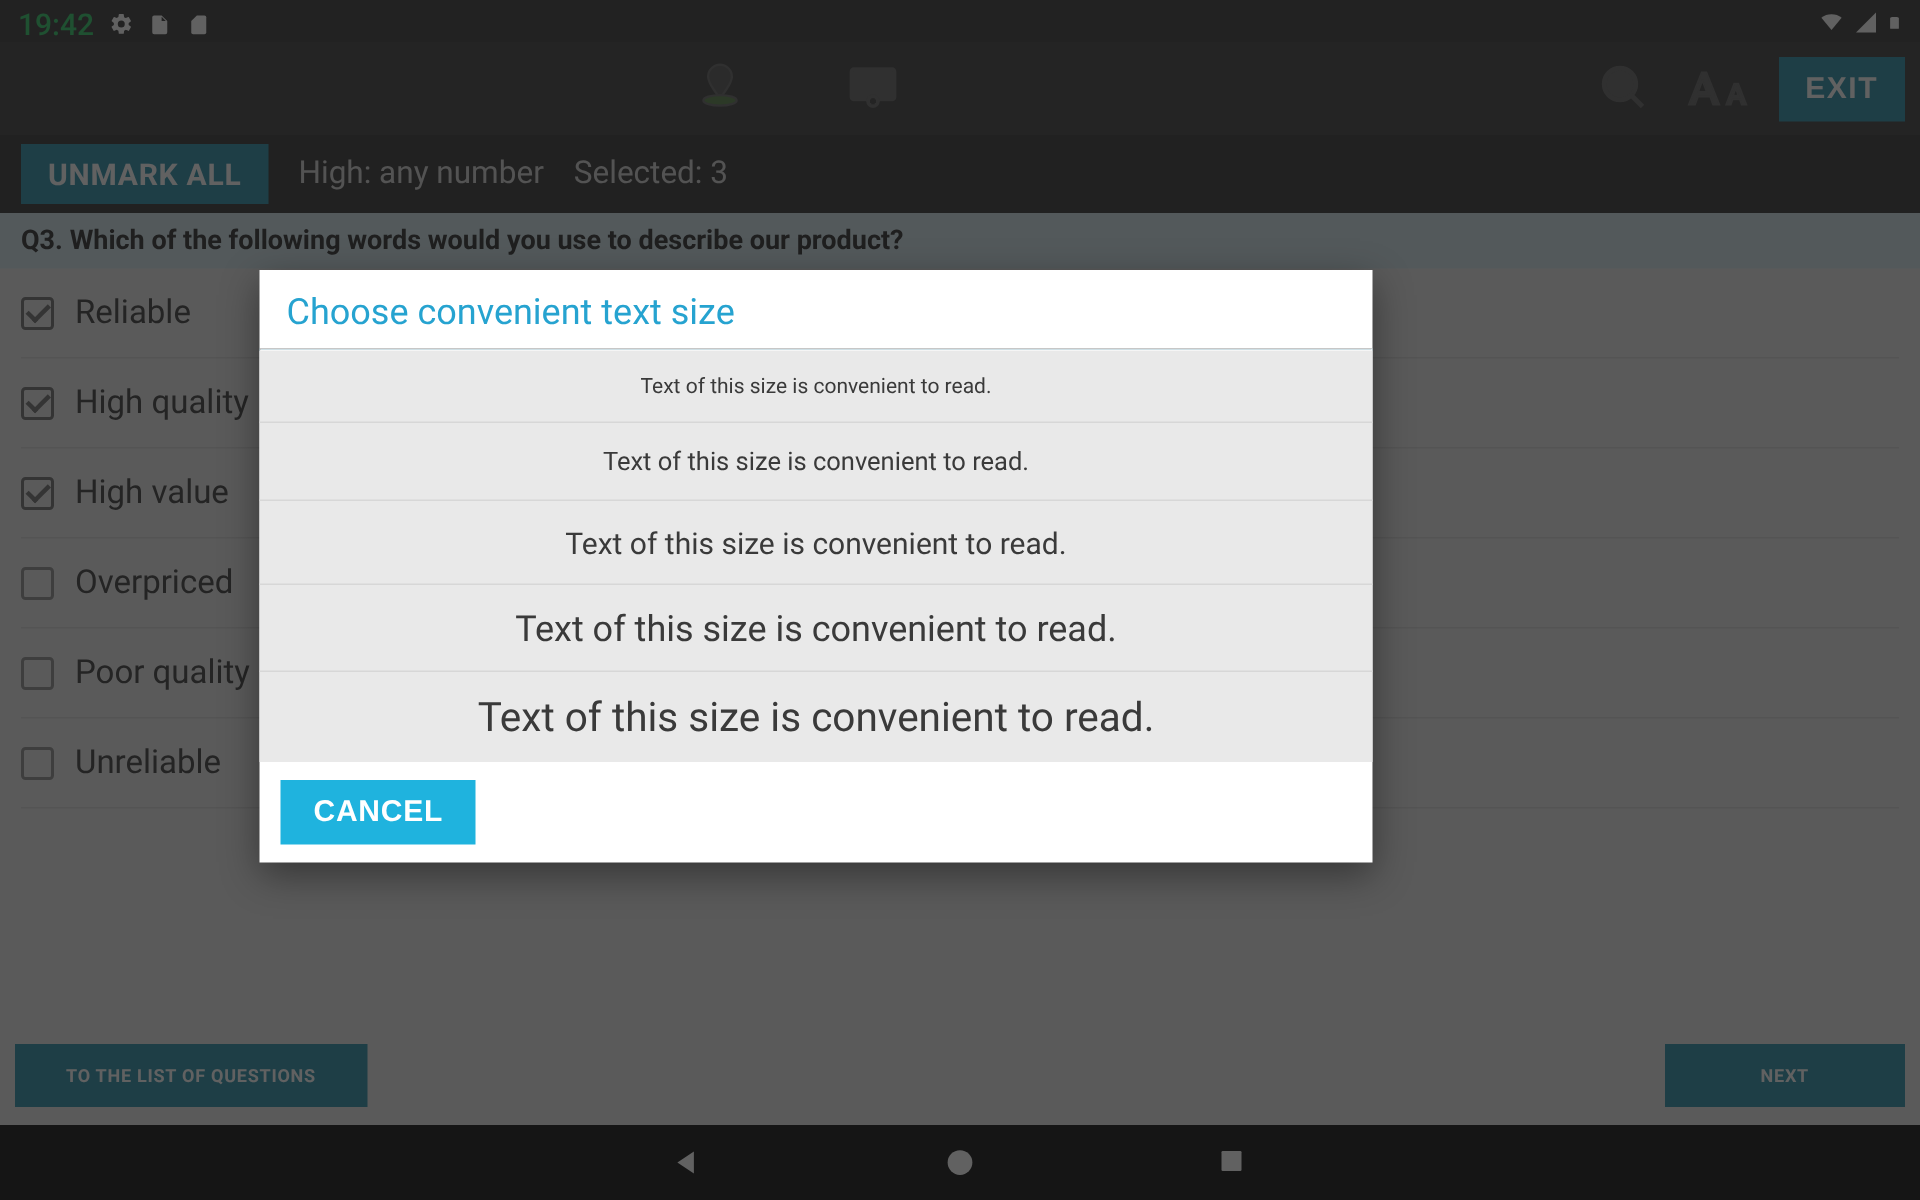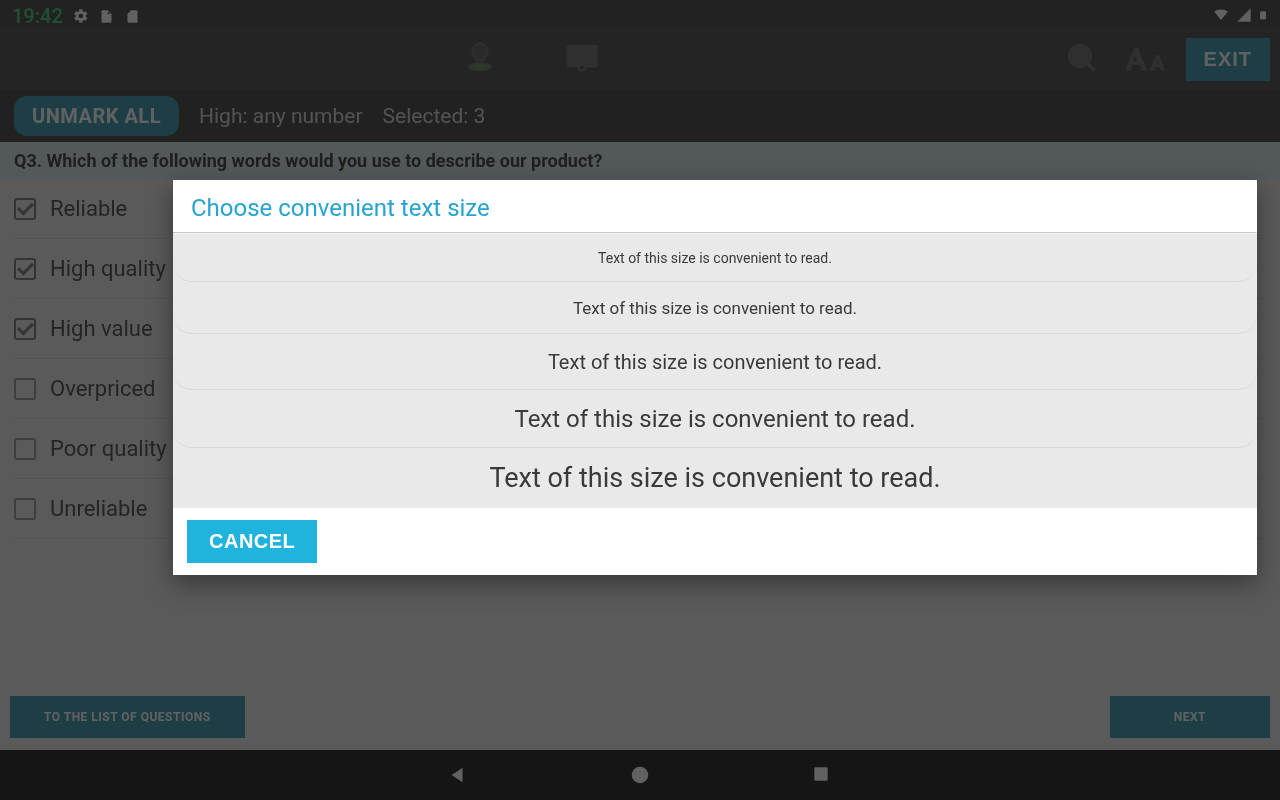--- a/index.html
+++ b/index.html
@@ -30,21 +30,21 @@
     margin-left: 8px;
   }
 
   
   .controlrow {
     height: 52px; background: #2b2b2b; display: flex; align-items: center;
     padding: 0 14px; gap: 20px; color: #cfcfcf; font-size: 21px;
   }
   .controlrow .unmark {
     background: #1f8ba6; color: #fff; font-weight: 700;
-    padding: 8px 18px; font-size: 20px; letter-spacing: 0.5px; border-radius: 13px;
+    padding: 8px 18px; font-size: 20px; letter-spacing: 0.5px;
   }
 
   
   .content {
     background: #e8e8e8; height: calc(800px - 28px - 62px - 52px - 50px);
     overflow: hidden;
   }
   .question-header {
     background: #cfe3ea; padding: 8px 14px; font-weight: 700; font-size: 18px;
     color: #222;
@@ -85,31 +85,31 @@
   }
   .navbar .navic { width: 22px; height: 22px; }
 
   
   .scrim {
     position: absolute; inset: 0; background: rgba(30,30,30,0.70);
   }
 
   
   .dialog {
-    position: absolute; left: 173px; top: 180px; width: 1084px;
+    position: absolute; left: 173px; top: 180px; width: 742px;
     background: #fff; box-shadow: 0 8px 24px rgba(0,0,0,0.4);
   }
   .dialog .title {
     color: #26a3d0; font-size: 24px; padding: 14px 18px 10px; font-weight: 400;
   }
   .dialog .rule { height: 2px; background: #26a3d0; opacity: 0.55; margin: 0; }
   .dialog .sizes { background: #e9e9e9; }
   .dialog .sizerow {
     text-align: center; color: #3a3a3a; border-bottom: 1px solid #d7d7d7;
-    display: flex; align-items: center; justify-content: center; border-radius: 19px;
+    display: flex; align-items: center; justify-content: center;
   }
   .dialog .sizerow:last-child { border-bottom: none; }
   .dialog .footer { padding: 12px 14px; }
   .dialog .cancel {
     background: #1fb3de; color: #fff; font-weight: 700; font-size: 20px;
     padding: 10px 22px; border: none; letter-spacing: 0.5px;
   }
 </style>
 </head>
 <body>

